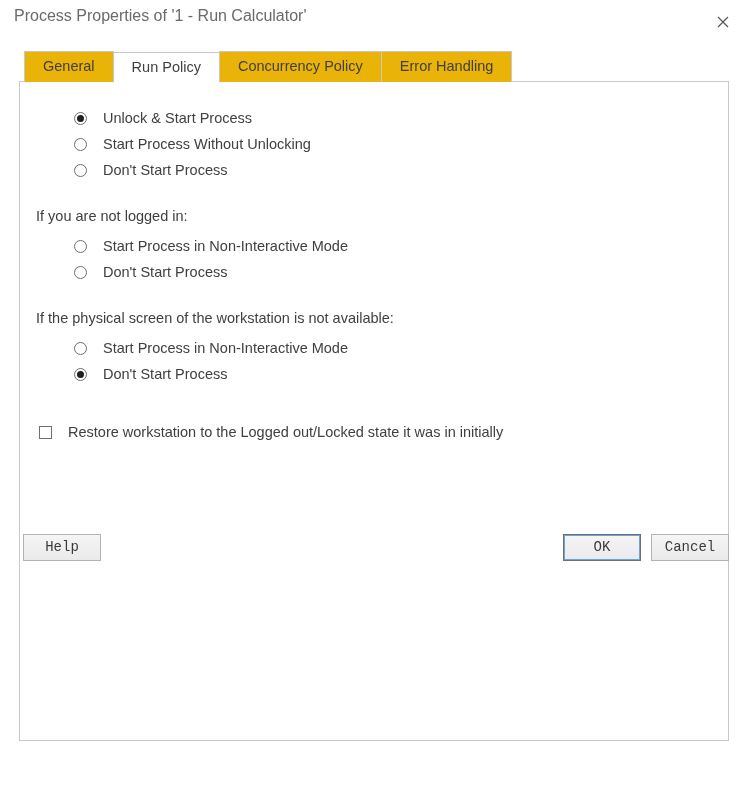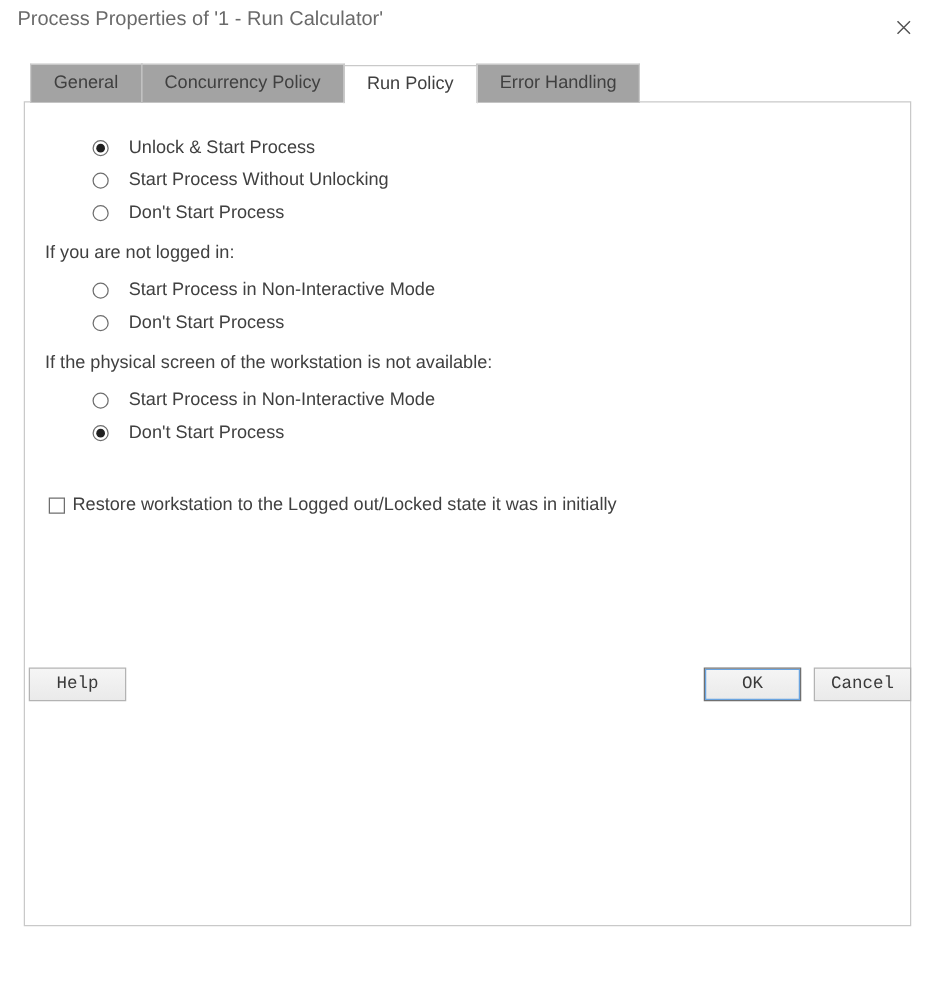--- a/index.html
+++ b/index.html
@@ -38,21 +38,21 @@
   .close-icon svg { width: 12px; height: 12px; }
   .tabs {
     display: flex;
     margin: 13px 0 0 24px;
     position: relative;
     z-index: 2;
   }
   .tab {
     border: 1px solid #c9c9c9;
     border-bottom: none;
-    background: #a3a3a3;
+    background: #eab308;
     padding: 6px 18px 7px 18px;
     margin-right: -1px;
     cursor: pointer;
     color: #404040;
     position: relative;
   }
   .tab.active {
     background: #fff;
     border-bottom: 1px solid #fff;
     top: 1px;
@@ -64,21 +64,21 @@
     margin: 0 19px 13px 19px;
     height: 660px;
     padding: 28px 16px 12px 16px;
     position: relative;
     top: -1px;
   }
   .group-label {
     margin: 0 0 14px 0;
     color: #404040;
   }
-  .group-label.mt { margin-top: 16px; }
+  .group-label.mt { margin-top: 30px; }
   .options {
     margin: 0 0 0 38px;
   }
   .option-row {
     display: flex;
     align-items: center;
     margin-bottom: 10px;
     gap: 16px;
     cursor: default;
   }
@@ -92,21 +92,21 @@
     flex-shrink: 0;
   }
   .radio.checked::after {
     content: "";
     width: 7px; height: 7px;
     background: #202020;
     border-radius: 50%;
   }
   .checkbox-row {
     display: flex; align-items: center;
-    gap: 6px;
+    gap: 16px;
     margin-top: 42px;
     margin-left: 3px;
     cursor: default;
   }
   .checkbox {
     width: 13px; height: 13px;
     border: 1px solid #6e6e6e;
     background: #fff;
     flex-shrink: 0;
   }
@@ -145,22 +145,22 @@
     <div class="titlebar-title">Process Properties of '1 - Run Calculator'</div>
     <div class="close-icon">
       <svg viewBox="0 0 12 12">
           <path d="M1 1 L11 11 M11 1 L1 11" stroke="#555" stroke-width="1.2" fill="none"></path>
         </svg>
     </div>
   </div>
 
   <div class="tabs">
     <div class="tab"><span>General</span></div>
+    <div class="tab active"><span>Run Policy</span></div>
     <div class="tab"><span>Concurrency Policy</span></div>
-    <div class="tab active"><span>Run Policy</span></div>
     <div class="tab"><span>Error Handling</span></div>
   </div>
 
   <div class="panel">
 
     <div class="options">
       <div class="option-row">
         <span class="radio checked"></span>
         <span>Unlock &amp; Start Process</span>
       </div>

